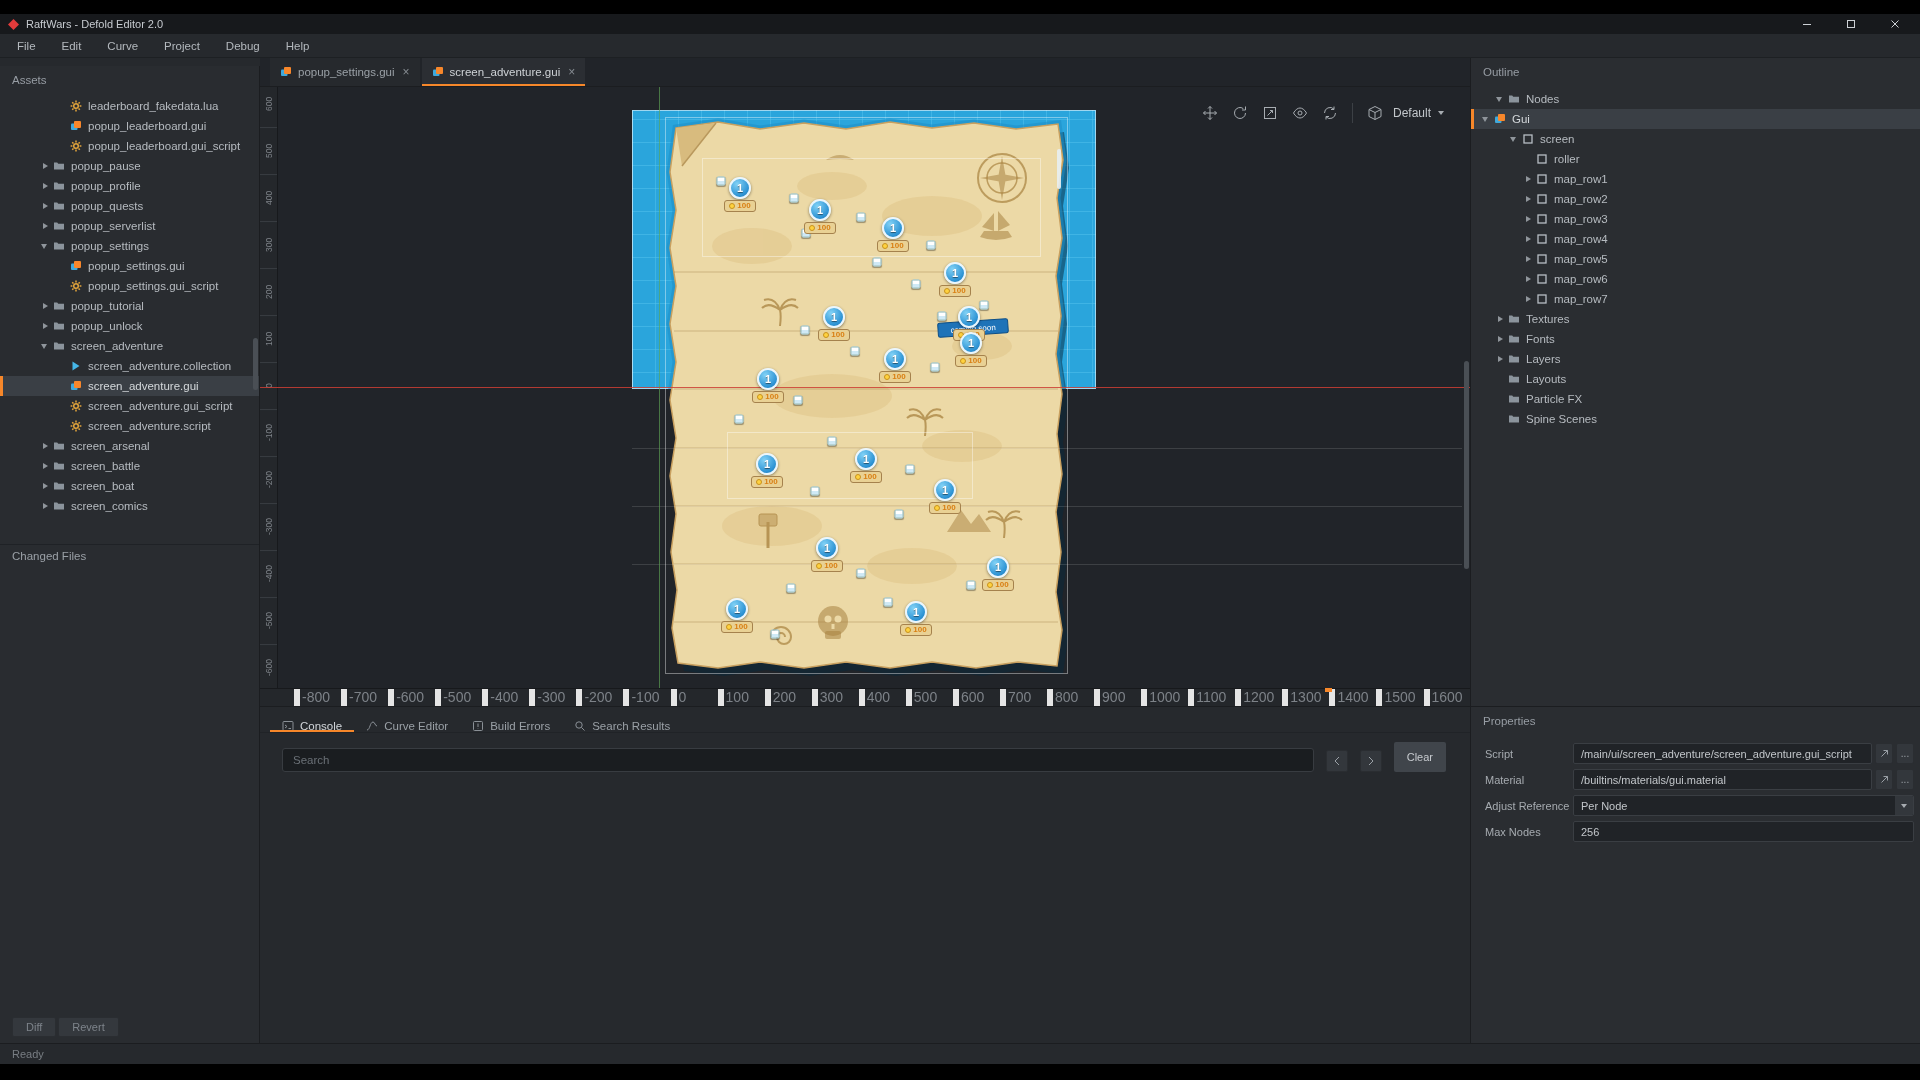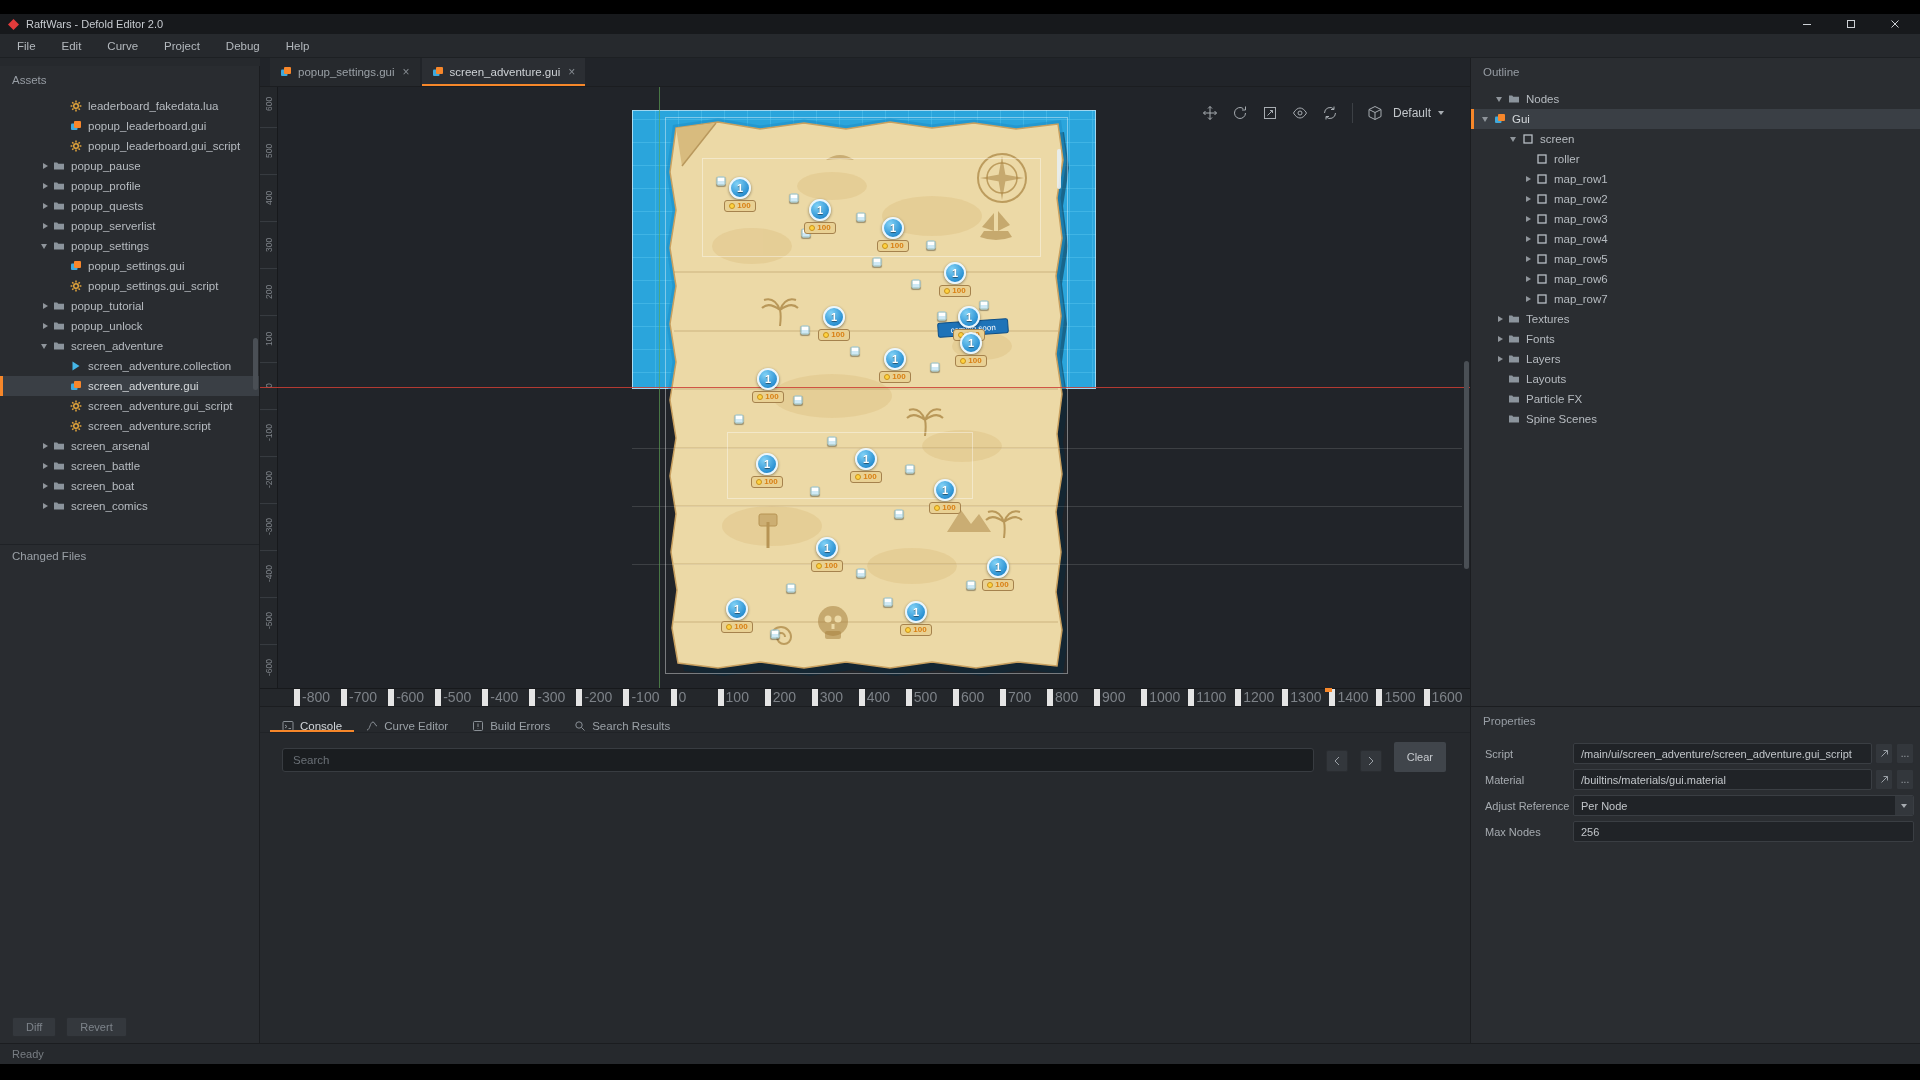--- a/index.html
+++ b/index.html
@@ -32,21 +32,21 @@
   .t-row.selected{background:#3a3f45;color:#d4d8db}
   .t-row.selected::before{content:"";position:absolute;left:0;top:0;bottom:0;width:3px;background:#f6872a}
   .caret{width:10px;height:10px;flex:none;position:relative;margin-right:3px}
   .caret.right::before{content:"";position:absolute;left:3px;top:2px;border-left:5px solid #8f959b;
     border-top:3.5px solid transparent;border-bottom:3.5px solid transparent}
   .caret.down::before{content:"";position:absolute;left:1px;top:3px;border-top:5px solid #8f959b;
     border-left:3.5px solid transparent;border-right:3.5px solid transparent}
   .icn{width:12px;height:12px;flex:none;margin-right:6px}
   .cf-head{position:absolute;top:478px;left:0;right:0;height:24px;padding:5px 12px;font-size:11.5px;
     color:#9aa0a6;border-top:1px solid #1f2226}
-  .vcs{position:absolute;bottom:6px;left:12px;display:flex;gap:10px}
+  .vcs{position:absolute;bottom:6px;left:12px;display:flex;gap:2px}
   .btn-sm{height:20px;padding:0 13px;background:#34383d;border:1px solid #2a2d31;border-radius:2px;
     font-size:11px;color:#7e848b;display:flex;align-items:center}
   .a-scroll{position:absolute;right:1px;top:272px;width:5px;height:52px;background:#4a4f55;border-radius:3px}
 
   
   .center{position:absolute;left:260px;right:450px;top:0;bottom:0;background:#212429}
   .tabbar{height:29px;background:#212429;border-bottom:1px solid #1b1d20;display:flex;align-items:stretch;padding-left:10px}
   .tab{display:flex;align-items:center;gap:6px;padding:0 10px;font-size:11.5px;color:#9aa0a6;
     position:relative;background:#26292d;margin-right:2px}
   .tab.active{color:#ced2d6;background:#2b2e33}

